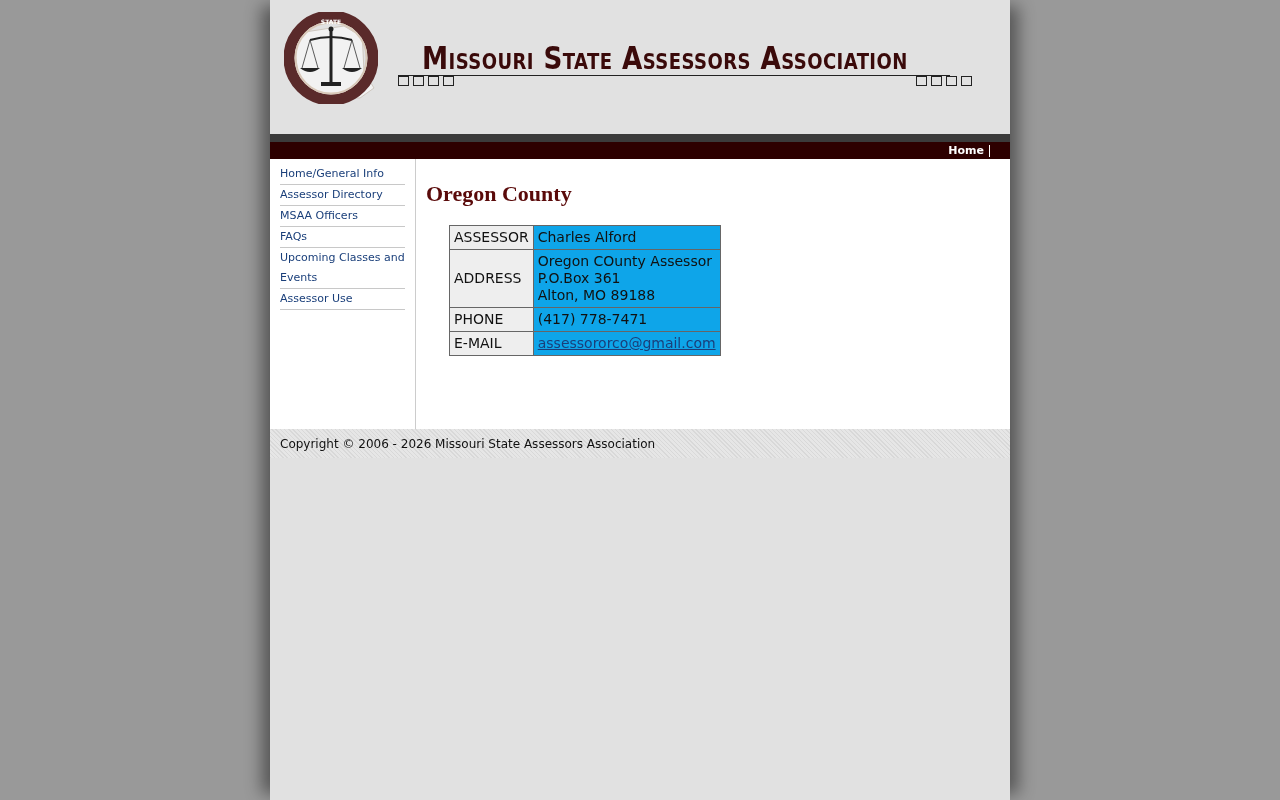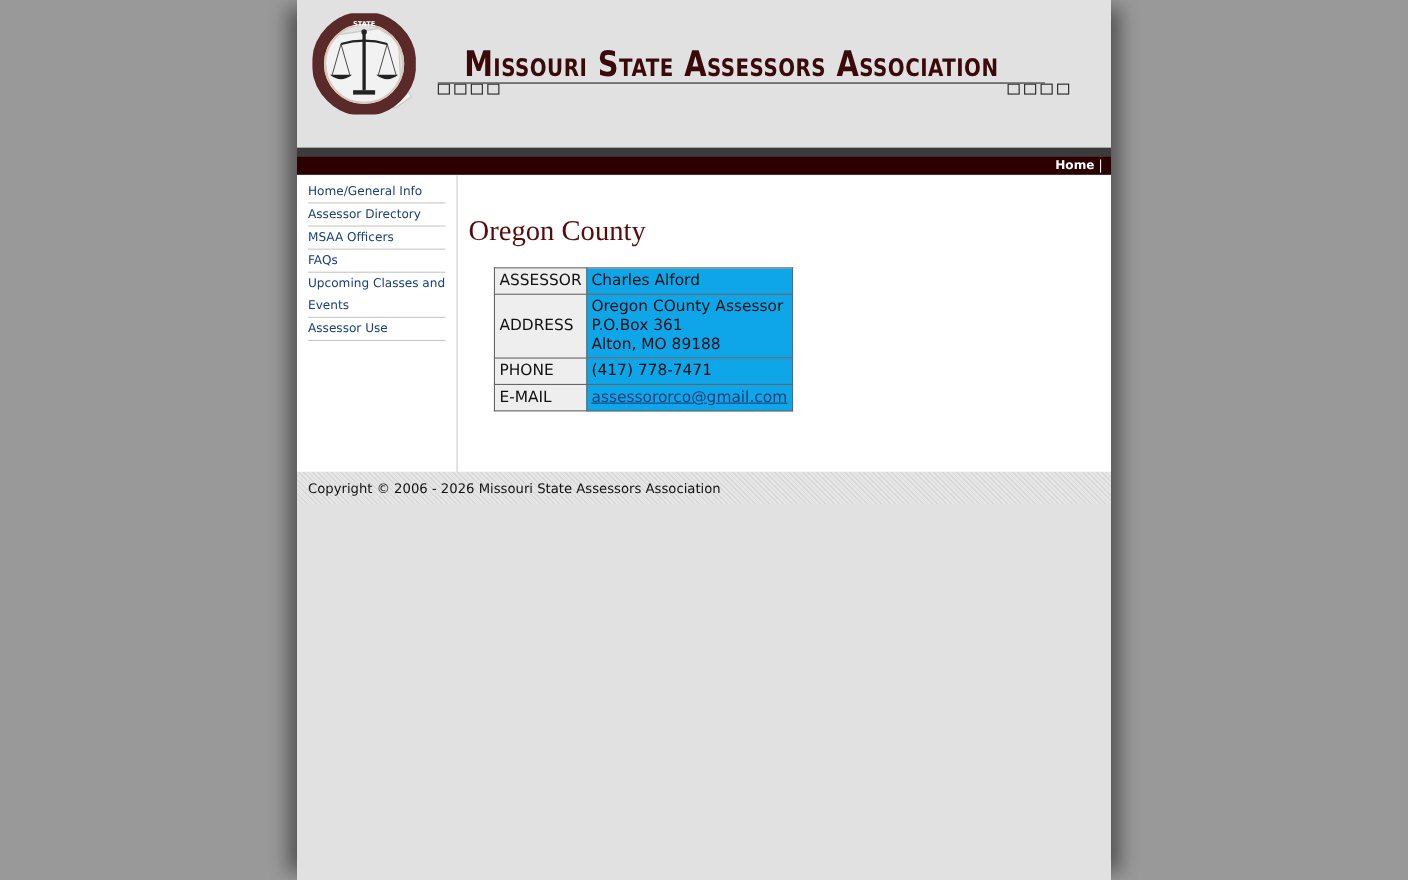--- a/index.html
+++ b/index.html
@@ -21,36 +21,36 @@
     font-weight: bold; color: #3a0a0a; font-size: 32px; letter-spacing: 0.5px;
     font-variant: small-caps; line-height: 40px; white-space: nowrap;
     transform: scaleX(0.82); transform-origin: left top;
   }
   .title-rule { position: absolute; left: 128px; top: 75px; width: 552px; height: 1px; background: #222; }
   .squares { position: absolute; top: 76px; display: flex; gap: 4px; }
   .squares span { width: 11px; height: 10px; border: 1px solid #222; background: #e1e1e1; display: block; }
   .dark-strip { height: 8px; background: #3b3b3b; }
   .navbar {
     height: 17px; background: #2d0000; display: flex; justify-content: flex-end; align-items: center;
-    padding-right: 9px;
+    padding-right: 20px;
   }
   .navbar a {
     color: #ffffff; font-size: 11px; font-weight: bold; text-decoration: none;
     padding-right: 5px; border-right: 1px solid #ffffff; line-height: 12px;
   }
   .body-area { display: flex; background: #ffffff; height: 270px; }
   .sidebar { width: 146px; border-right: 1px solid #cccccc; padding: 5px 10px 0 10px; }
   .sidebar a {
     display: block; color: #1a3f7a; font-size: 11px; text-decoration: none;
     line-height: 20px; border-bottom: 1px solid #c8c8c8; padding: 0 0 0 0;
   }
   .main { padding: 20px 10px; flex: 1; }
   .county-title {
     font-family: "DejaVu Serif", "Liberation Serif", serif; font-family: "Liberation Serif", serif;
-    font-size: 26px; color: #5a0a0a; font-weight: normal; margin: 16px 0 18px 0;
+    font-size: 22px; color: #5a0a0a; font-weight: bold; margin: 2px 0 18px 0;
   }
   table.info { border-collapse: collapse; font-size: 14px; color: #111; margin-left: 23px; }
   table.info td { border: 1px solid #666666; padding: 3px 4px; vertical-align: middle; line-height: 17px; }
   table.info td.label { background: #eeeeee; }
   table.info td.value { background: #0ea5e9; }
   table.info a { color: #1a3f7a; text-decoration: underline; }
   .footer {
     height: 29px;
     background-color: #e6e6e6;
     background-image: repeating-linear-gradient(45deg, rgba(0,0,0,0.06) 0 1px, transparent 1px 3px);

